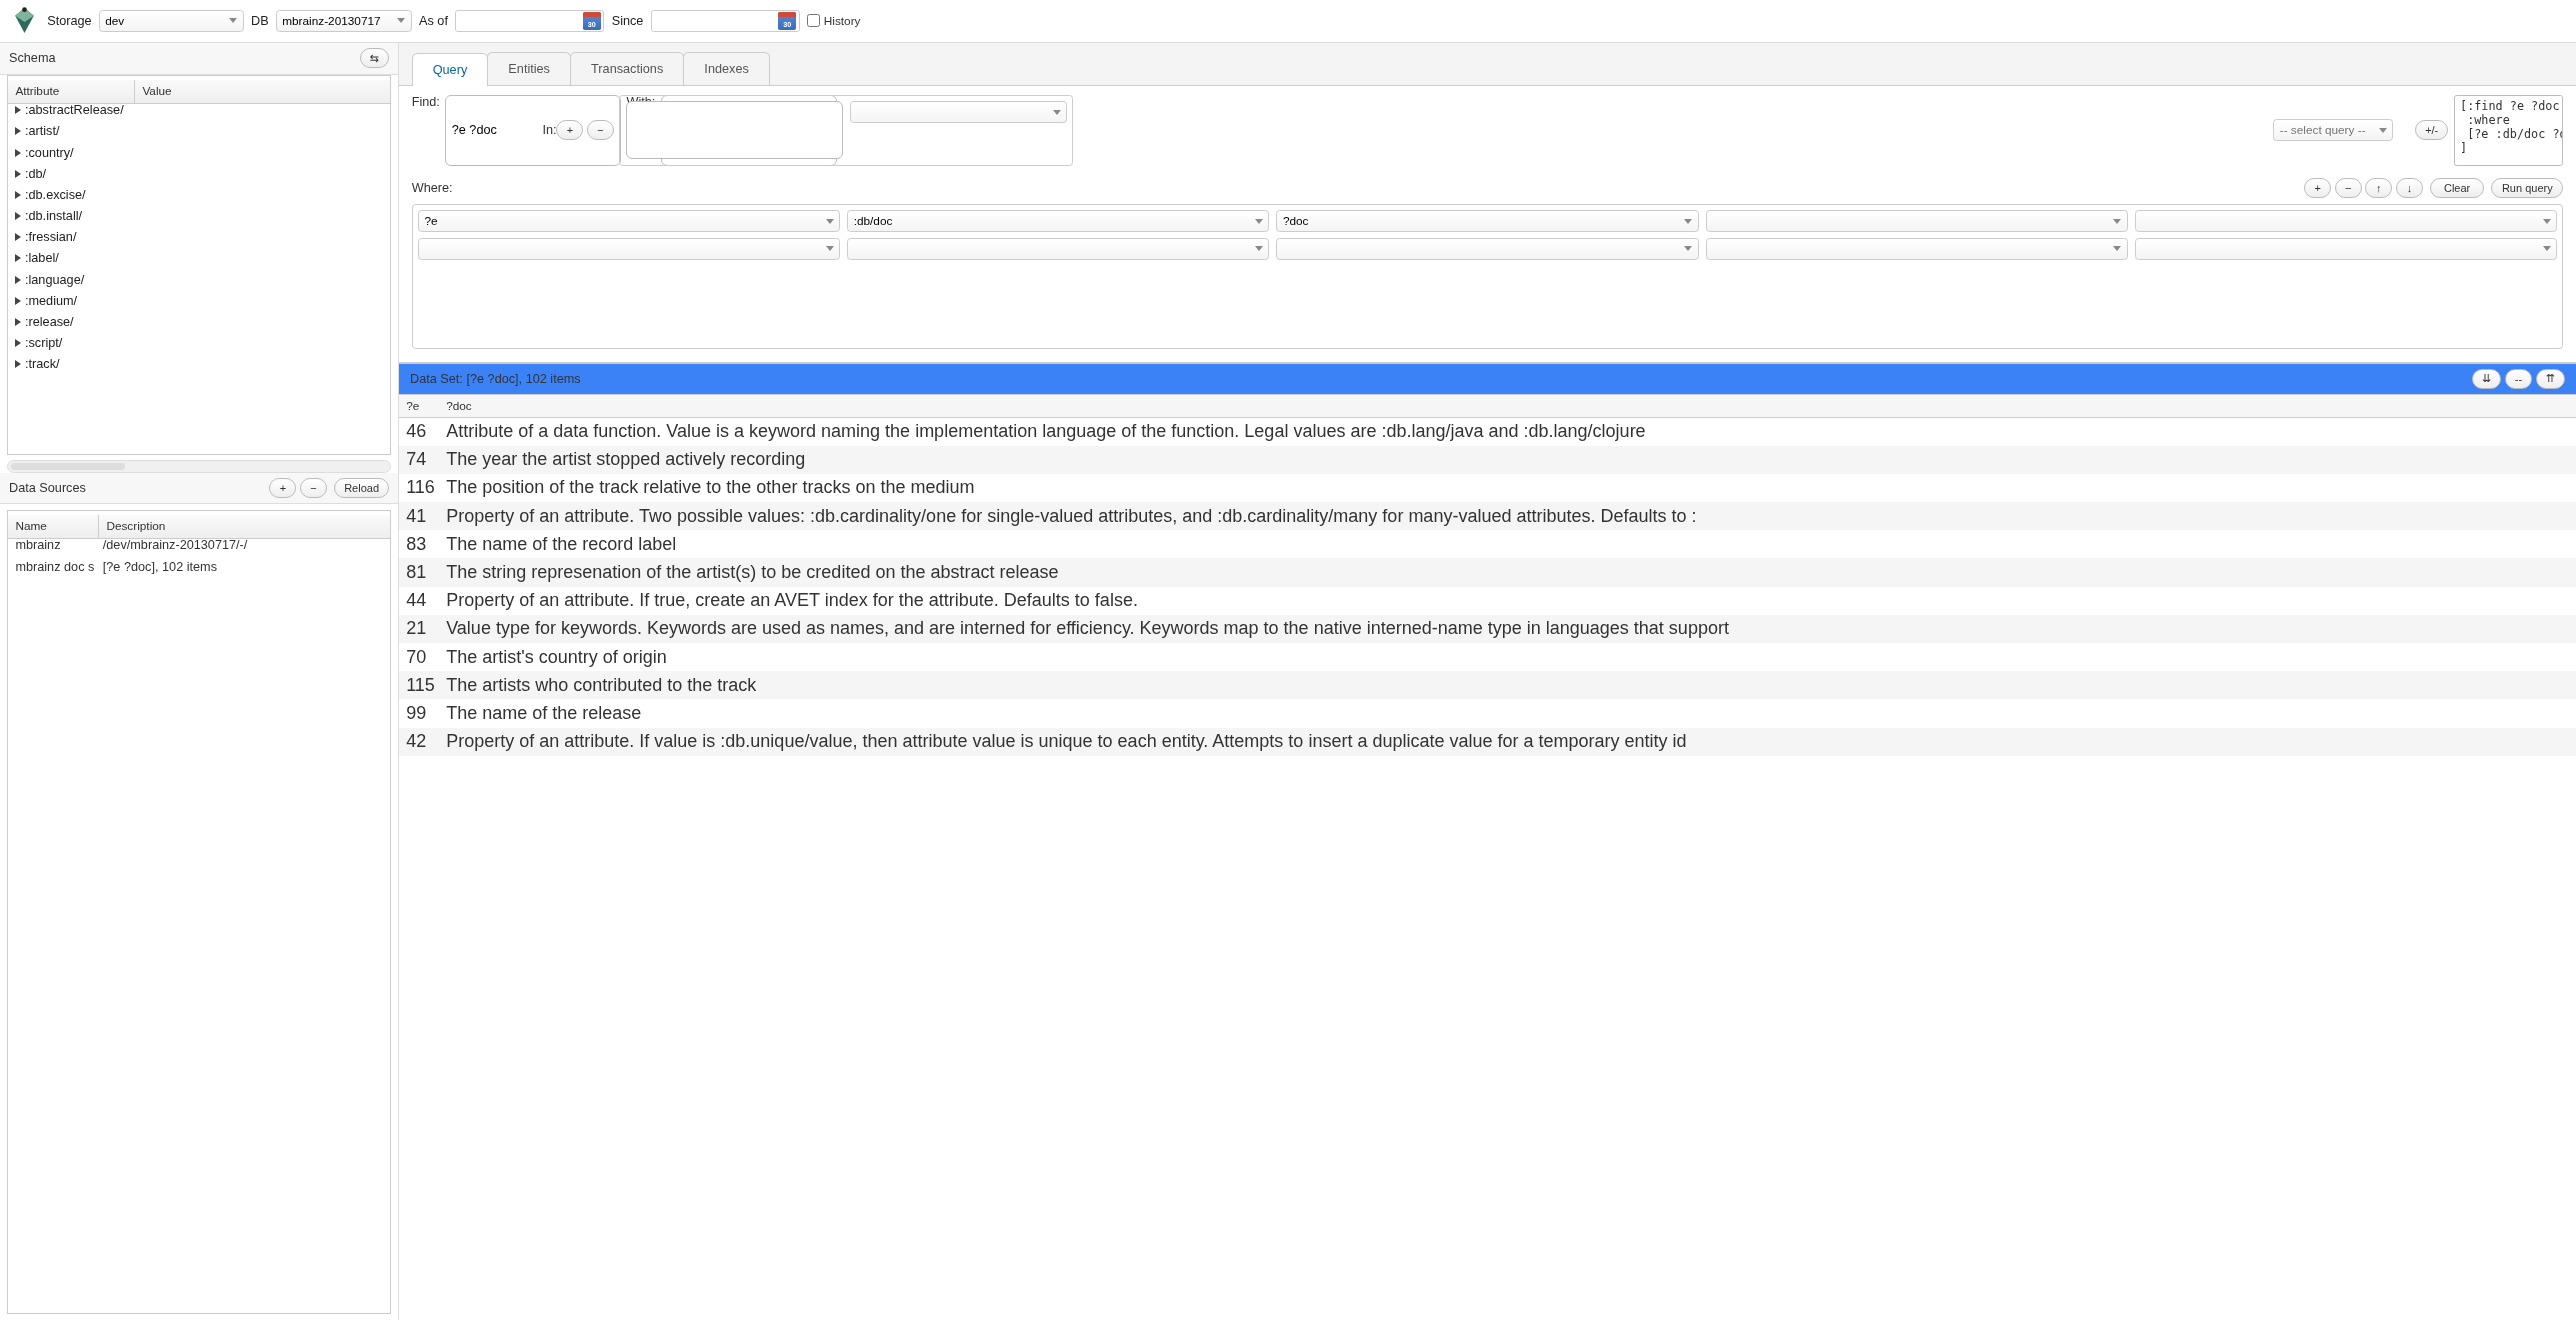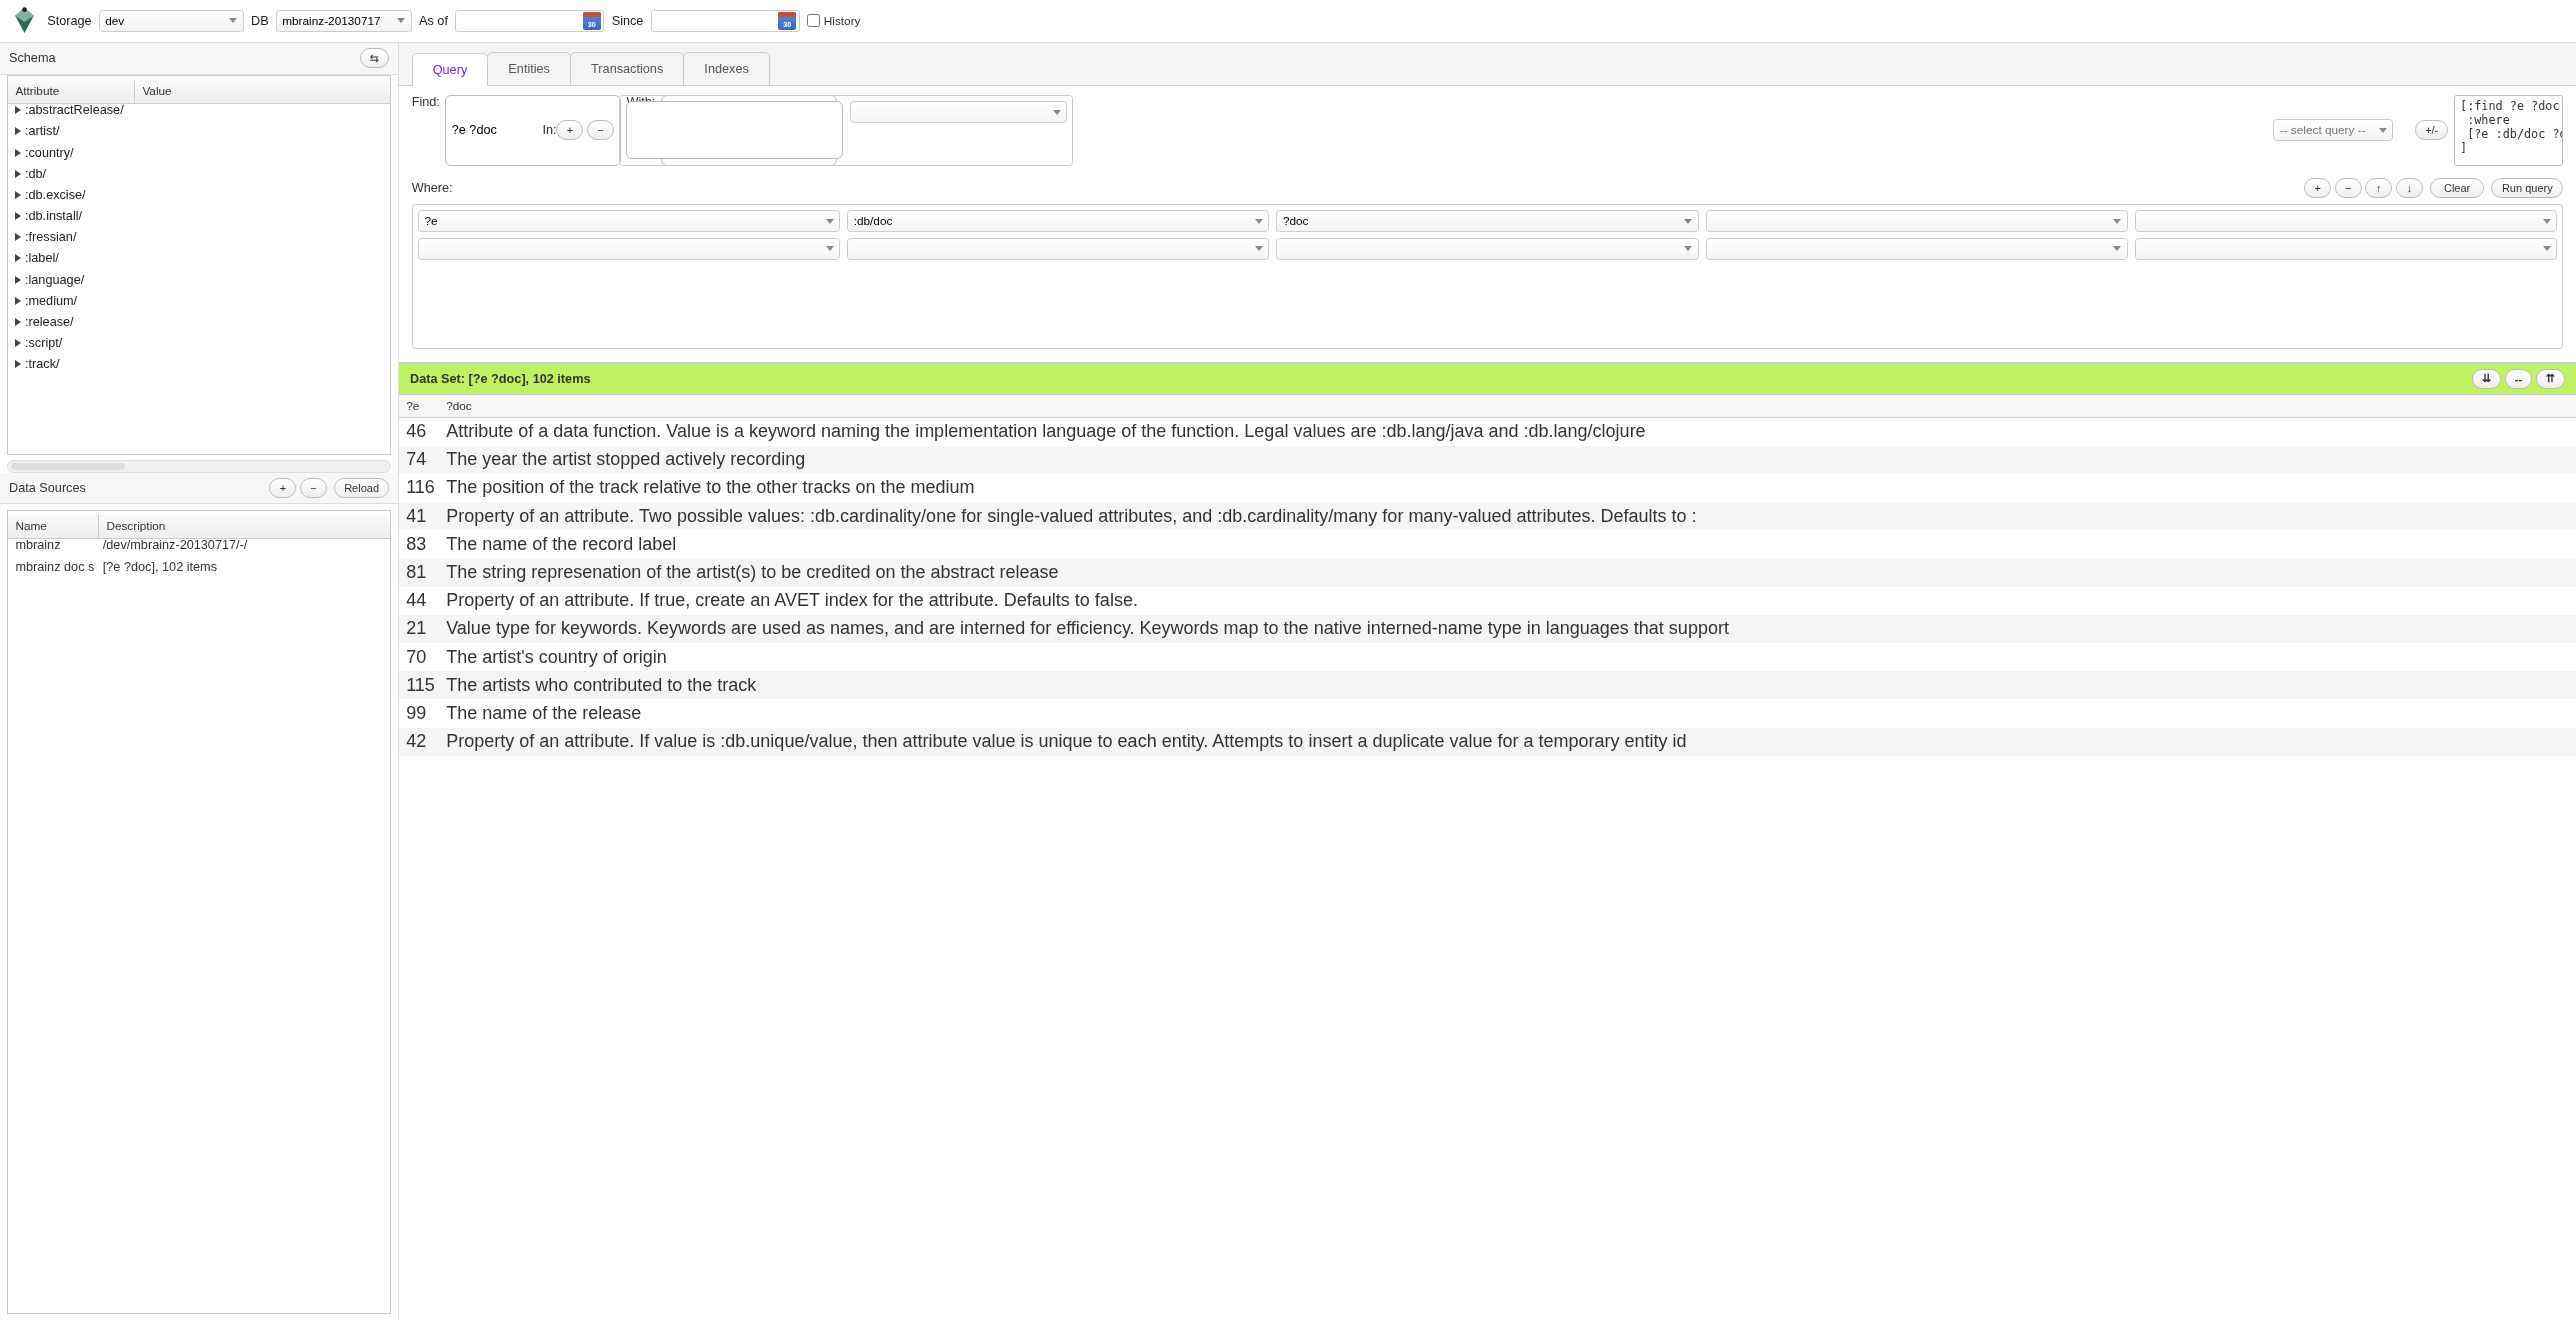--- a/index.html
+++ b/index.html
@@ -175,21 +175,21 @@
   border-bottom: none;
   border-radius: 5.4px 5.4px 0 0;
   background: #f4f4f4;
   color: #555;
   font-size: 12.7px;
   margin-right: -0.9px;
   cursor: pointer;
 }
 .tab.active {
   background: #fff;
-  color: #6d28d9;
+  color: #0369a1;
   position: relative;
   top: 0.9px;
 }
 .query-panel {
   padding: 9px 12.7px 12.7px 12.7px;
   border-bottom: 0.9px solid #ccc;
   background: #fff;
 }
 .qp-row1 {
   display: flex;
@@ -235,25 +235,24 @@
   gap: 7.2px;
   margin-bottom: 5.4px;
 }
 .where-cell {
   flex: 1;
 }
 .data-set-bar {
   display: flex;
   align-items: center;
   padding: 5.4px 11px;
-  background: #bef264;
+  background: #3b82f6;
   border-top: 0.9px solid #ccc;
   border-bottom: 0.9px solid #ccc;
   font-size: 12.7px;
-  font-weight: bold;
 }
 .data-set-bar .spacer { flex: 1; }
 .results {
   flex: 1;
   overflow: auto;
   background: #fff;
 }
 .results-head {
   display: flex;
   background: #f6f6f6;

